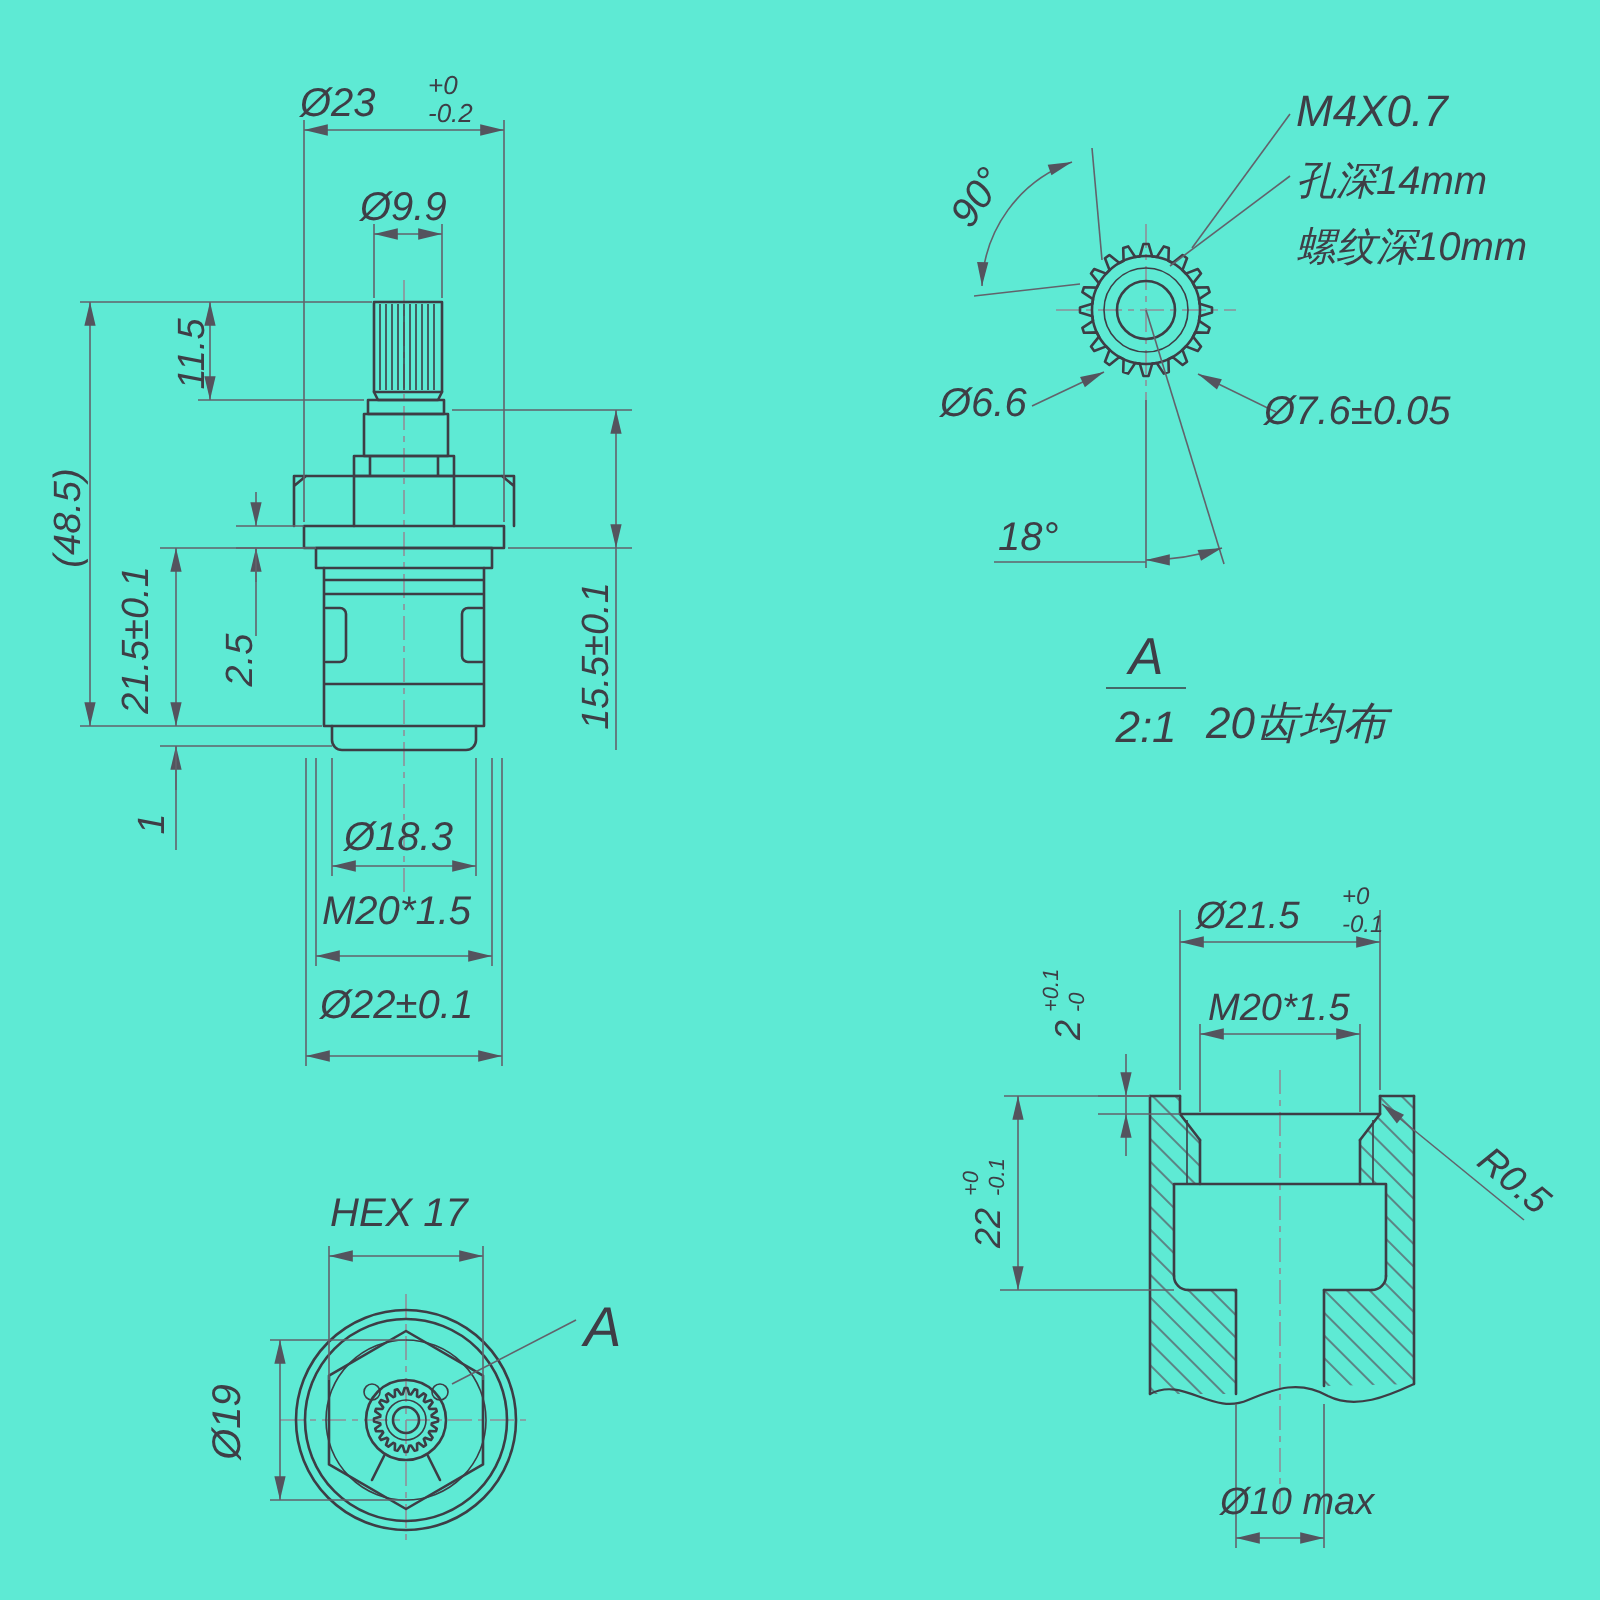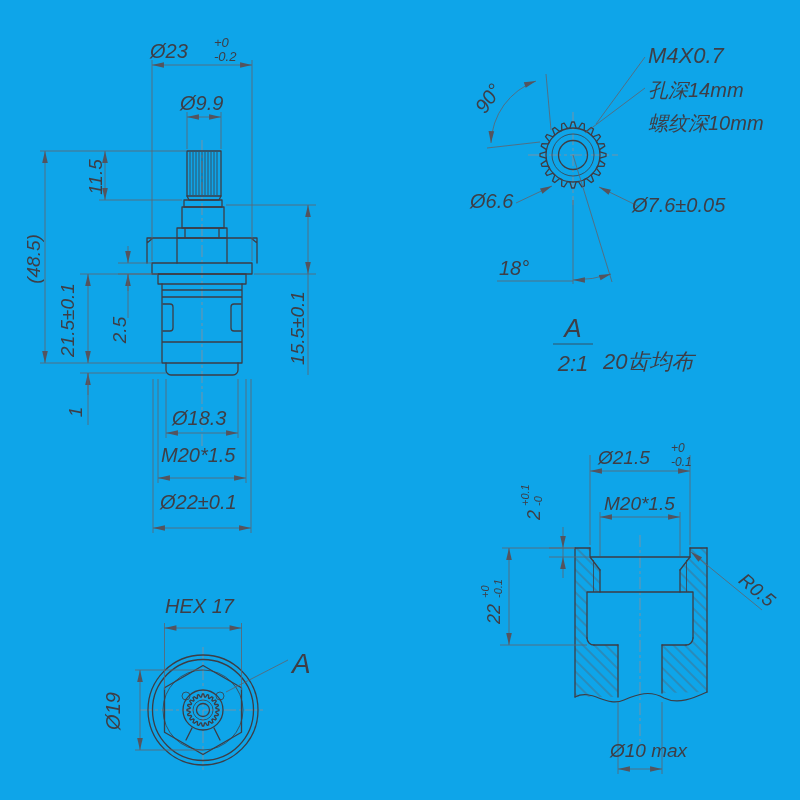--- a/index.html
+++ b/index.html
@@ -1,16 +1,16 @@
 <!DOCTYPE html>
 <html><head>
 <meta charset="utf-8">
 <style>
   html,body{margin:0;padding:0;background:#f4f4f4;}
-  .sheet{width:800px;height:800px;background:#0ea5e9;margin:0 auto;position:relative;overflow:hidden;}
+  .sheet{width:800px;height:800px;background:#5eead4;margin:0 auto;position:relative;overflow:hidden;}
   svg{display:block;}
   text{font-family:"Liberation Sans","DejaVu Sans",sans-serif;font-style:italic;fill:#3e3e46;}
   .t20{font-size:20px;} .t19{font-size:19px;} .t13{font-size:13px;} .t12{font-size:12px;}
   .t11{font-size:11px;} .t18{font-size:18px;} .t22{font-size:22px;} .t26{font-size:26px;} .t28{font-size:28px;}
   .outline{stroke:#3d3d45;stroke-width:1.3;fill:none;stroke-linejoin:round;stroke-linecap:round;}
   .thin{stroke:#3d3d45;stroke-width:0.8;fill:none;}
   .dim{stroke:#62626b;stroke-width:0.8;fill:none;}
   .center{stroke:#8f8f98;stroke-width:0.8;fill:none;stroke-dasharray:12 3 3 3;}
   .hatched{fill:url(#hatch);stroke:none;}
 </style>

